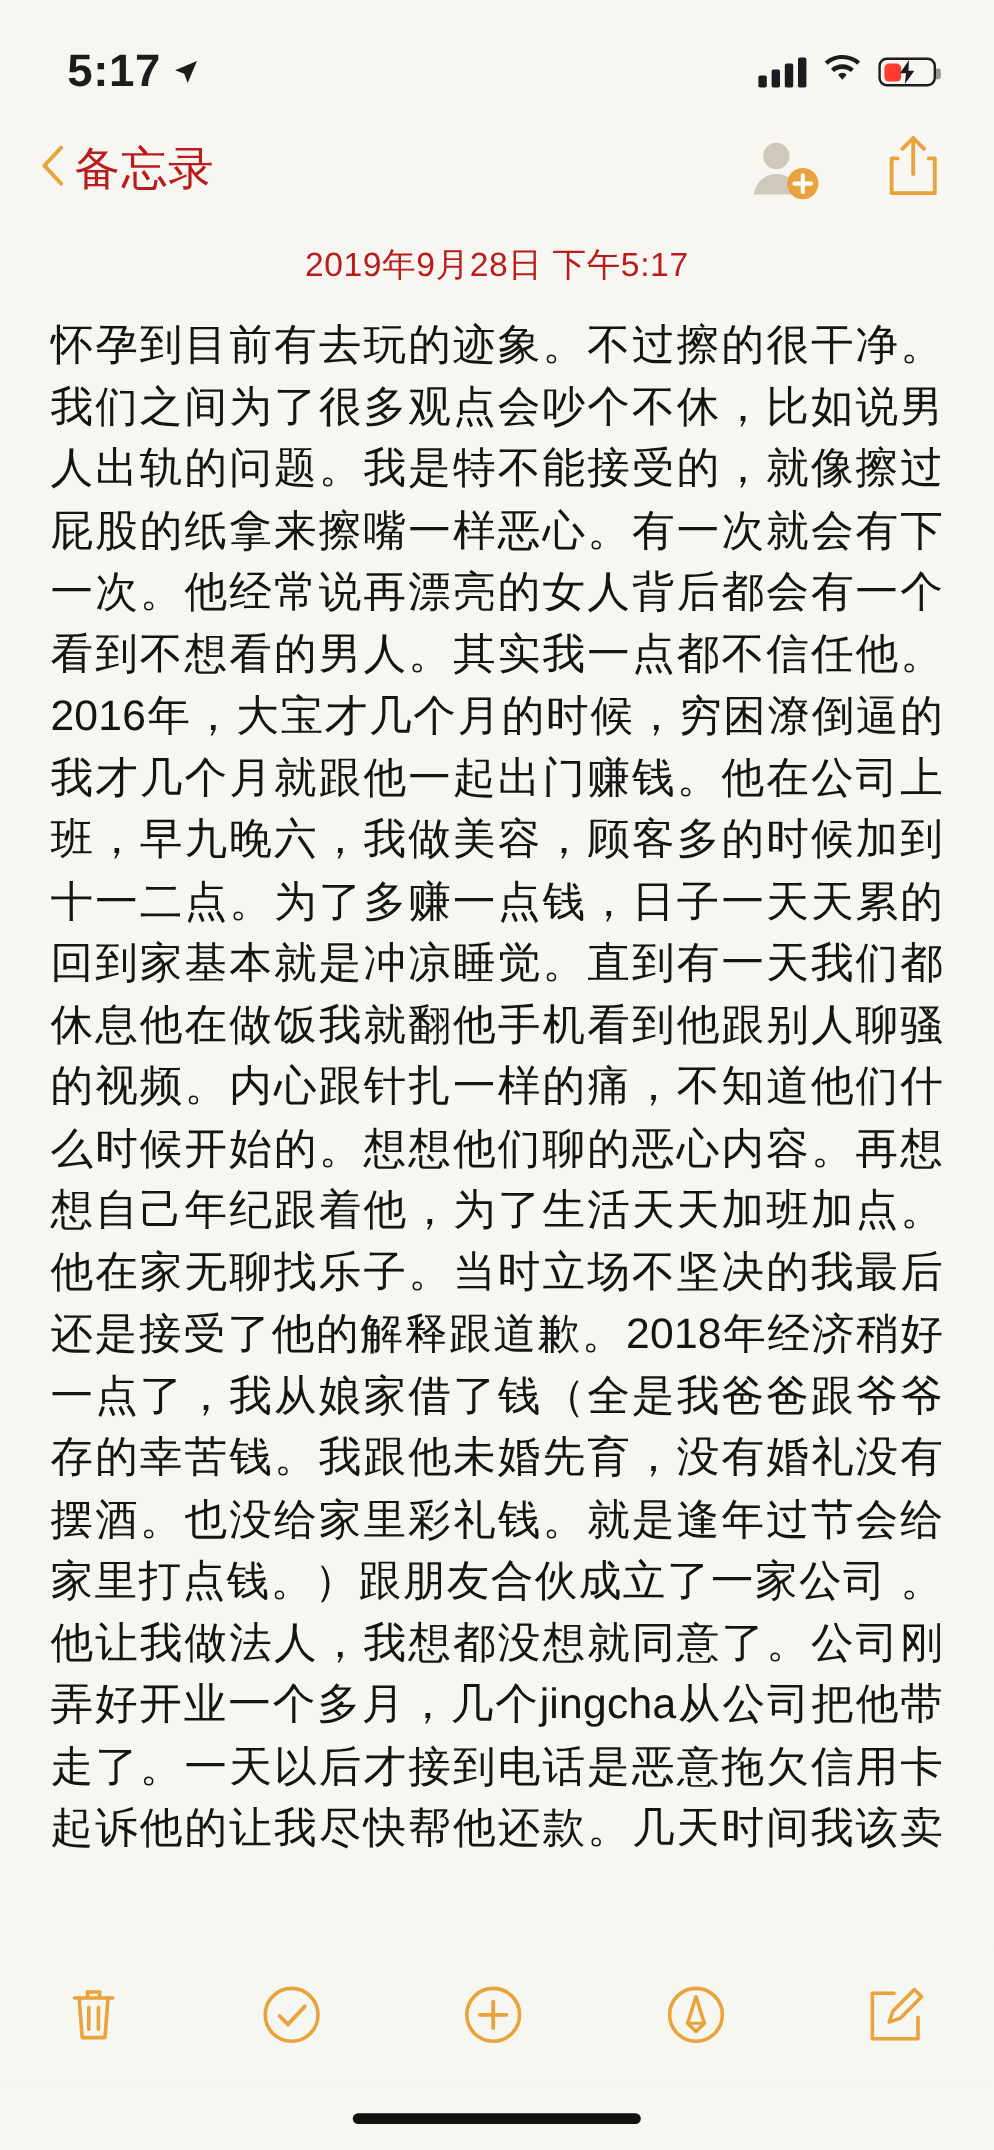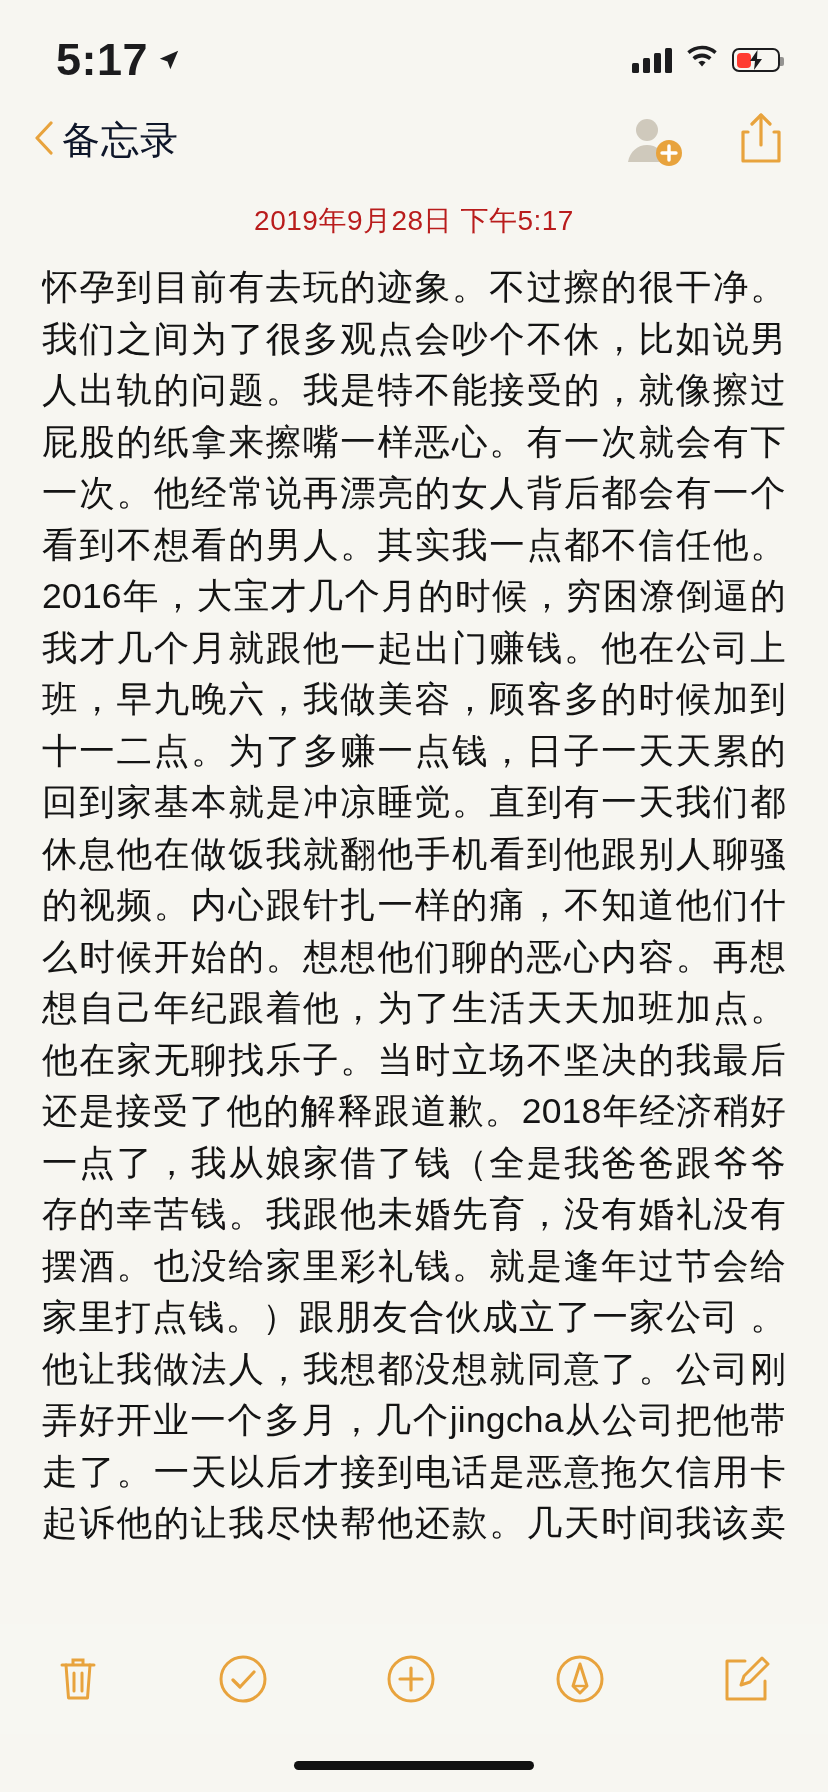--- a/index.html
+++ b/index.html
@@ -20,21 +20,21 @@
     align-items: center;
     justify-content: space-between;
     padding: 28px 48px 0 56px;
   }
   .status-left {
     display: flex;
     align-items: center;
     gap: 10px;
   }
   .status-time {
-    font-size: 45px;
+    font-size: 38px;
     font-weight: 600;
     color: #1c1c1e;
     letter-spacing: 0.5px;
   }
   .loc-arrow {
     width: 22px;
     height: 22px;
     display: block;
   }
   .status-right {
@@ -108,21 +108,21 @@
     align-items: center;
     gap: 8px;
     color: #e8a33d;
   }
   .chev {
     width: 20px;
     height: 34px;
   }
   .nav-back-label {
     font-size: 38px;
-    color: #0f172a;
+    color: #b91c1c;
     font-weight: 400;
     letter-spacing: 1px;
   }
   .nav-right {
     display: flex;
     align-items: center;
     gap: 54px;
   }
   .person-add {
     width: 64px;

